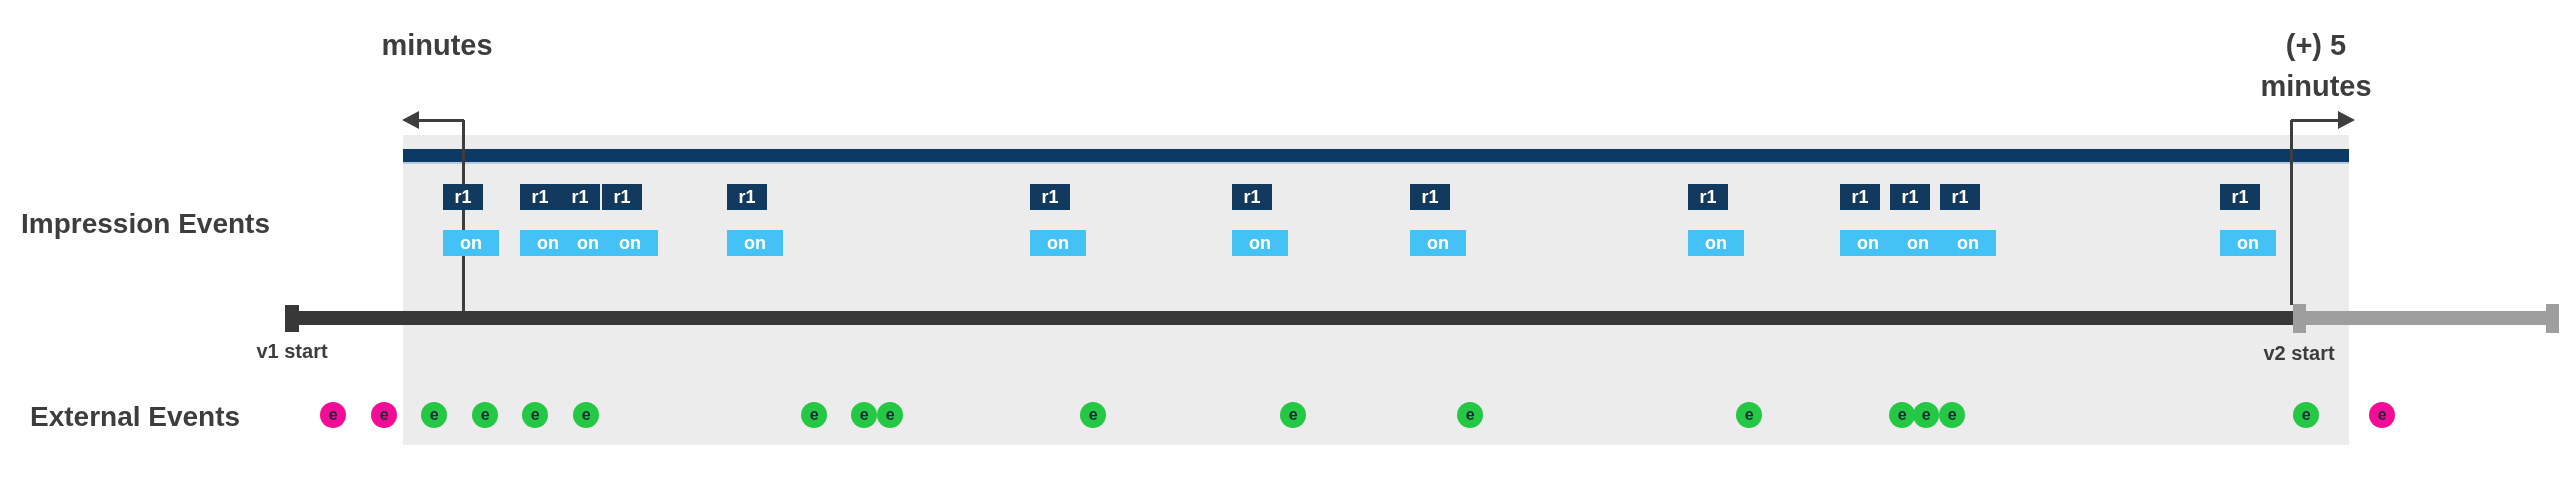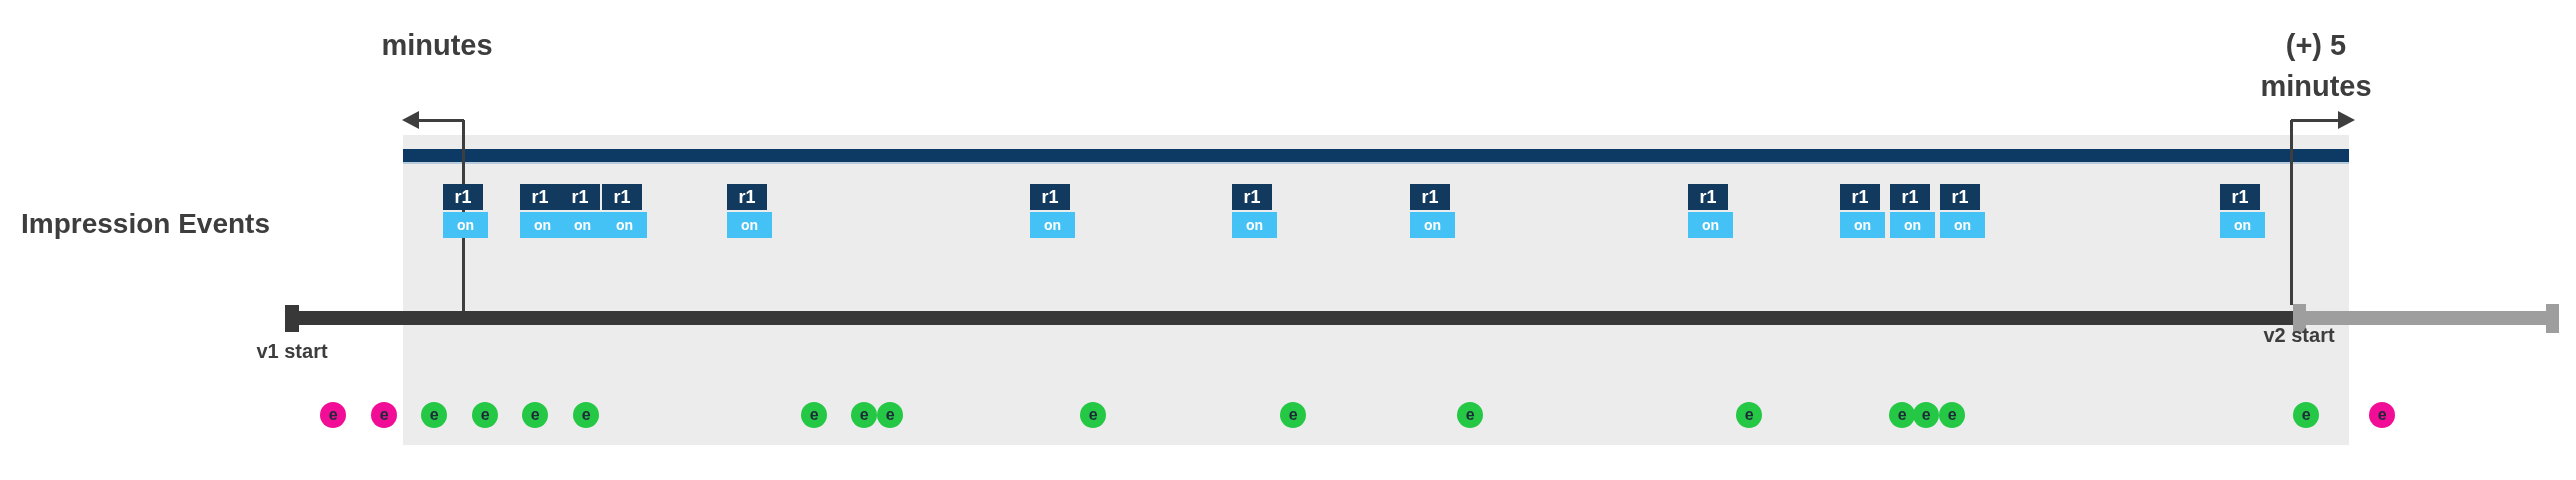--- a/index.html
+++ b/index.html
@@ -19,30 +19,30 @@
   #ah-left{left:402px;border-right:17px solid var(--line-dark);}
   #ah-right{left:2338px;border-left:17px solid var(--line-dark);}
   .annot{position:absolute;top:24.5px;width:226px;text-align:center;font-size:29px;font-weight:700;color:var(--text-dark);line-height:41px;z-index:3;}
   #annot-left{left:324px;}
   #annot-right{left:2203px;}
   .rowlabel{position:absolute;font-size:28px;font-weight:700;color:var(--text-dark);z-index:3;white-space:nowrap;}
   #lbl-imp{left:21px;top:208px;}
   #lbl-ext{left:30px;top:401px;}
   .imp{position:absolute;top:184px;width:40px;z-index:3;}
   .r1box{width:40px;height:26.4px;background:var(--box-navy);color:#fff;font-size:18px;font-weight:700;display:flex;align-items:center;justify-content:center;}
-  .onbox{margin-top:2px;width:45px;height:25.5px;background:var(--on-blue);color:#fff;font-size:14px;font-weight:700;display:flex;align-items:center;justify-content:center;}
+  .onbox{margin-top:20px;width:56px;height:25.5px;background:var(--on-blue);color:#fff;font-size:18px;font-weight:700;display:flex;align-items:center;justify-content:center;}
   .tl-dark{position:absolute;left:285px;top:311px;width:2008px;height:14px;background:var(--timeline-dark);z-index:3;}
   .cap-dark{position:absolute;left:285px;top:305px;width:14px;height:27px;background:var(--timeline-dark);z-index:3;}
   .tl-gray{position:absolute;left:2293px;top:311px;width:259px;height:14px;background:var(--timeline-gray);z-index:2;}
   .cap-gray{position:absolute;top:304px;width:13.2px;height:29px;background:var(--timeline-gray);z-index:3;}
   #cap-v2{left:2293px;}
   #cap-end{left:2546px;}
   .startlabel{position:absolute;font-size:20px;font-weight:700;color:var(--text-dark);transform:translateX(-50%);z-index:3;white-space:nowrap;}
   #v1-label{left:292px;top:340px;}
-  #v2-label{left:2299px;top:324px;}
+  #v2-label{left:2299px;top:342px;}
   .ev{position:absolute;top:402px;width:26.4px;height:26.4px;border-radius:50%;display:flex;align-items:center;justify-content:center;font-size:16px;font-weight:700;color:#1e2a38;z-index:3;}
   .ev.green{background:var(--green);}
   .ev.pink{background:var(--pink);}
 </style>
 </head>
 <body>
 
 <div class="canvas">
 
   <div class="region"></div>
@@ -59,20 +59,21 @@
   <div class="annot" id="annot-left">
     <div>minutes</div>
   </div>
 
   <div class="annot" id="annot-right">
     <div>(+) 5</div>
     <div>minutes</div>
   </div>
 
   <div class="rowlabel" id="lbl-imp">Impression Events</div>
+  <div class="rowlabel" id="lbl-ext">External Events</div>
 
   <div id="impressions">
       <div class="imp" style="left: 443px;">
         <div class="r1box">r1</div>
         <div class="onbox">on</div>
       </div>
       <div class="imp" style="left: 520px;">
         <div class="r1box">r1</div>
         <div class="onbox">on</div>
       </div>

